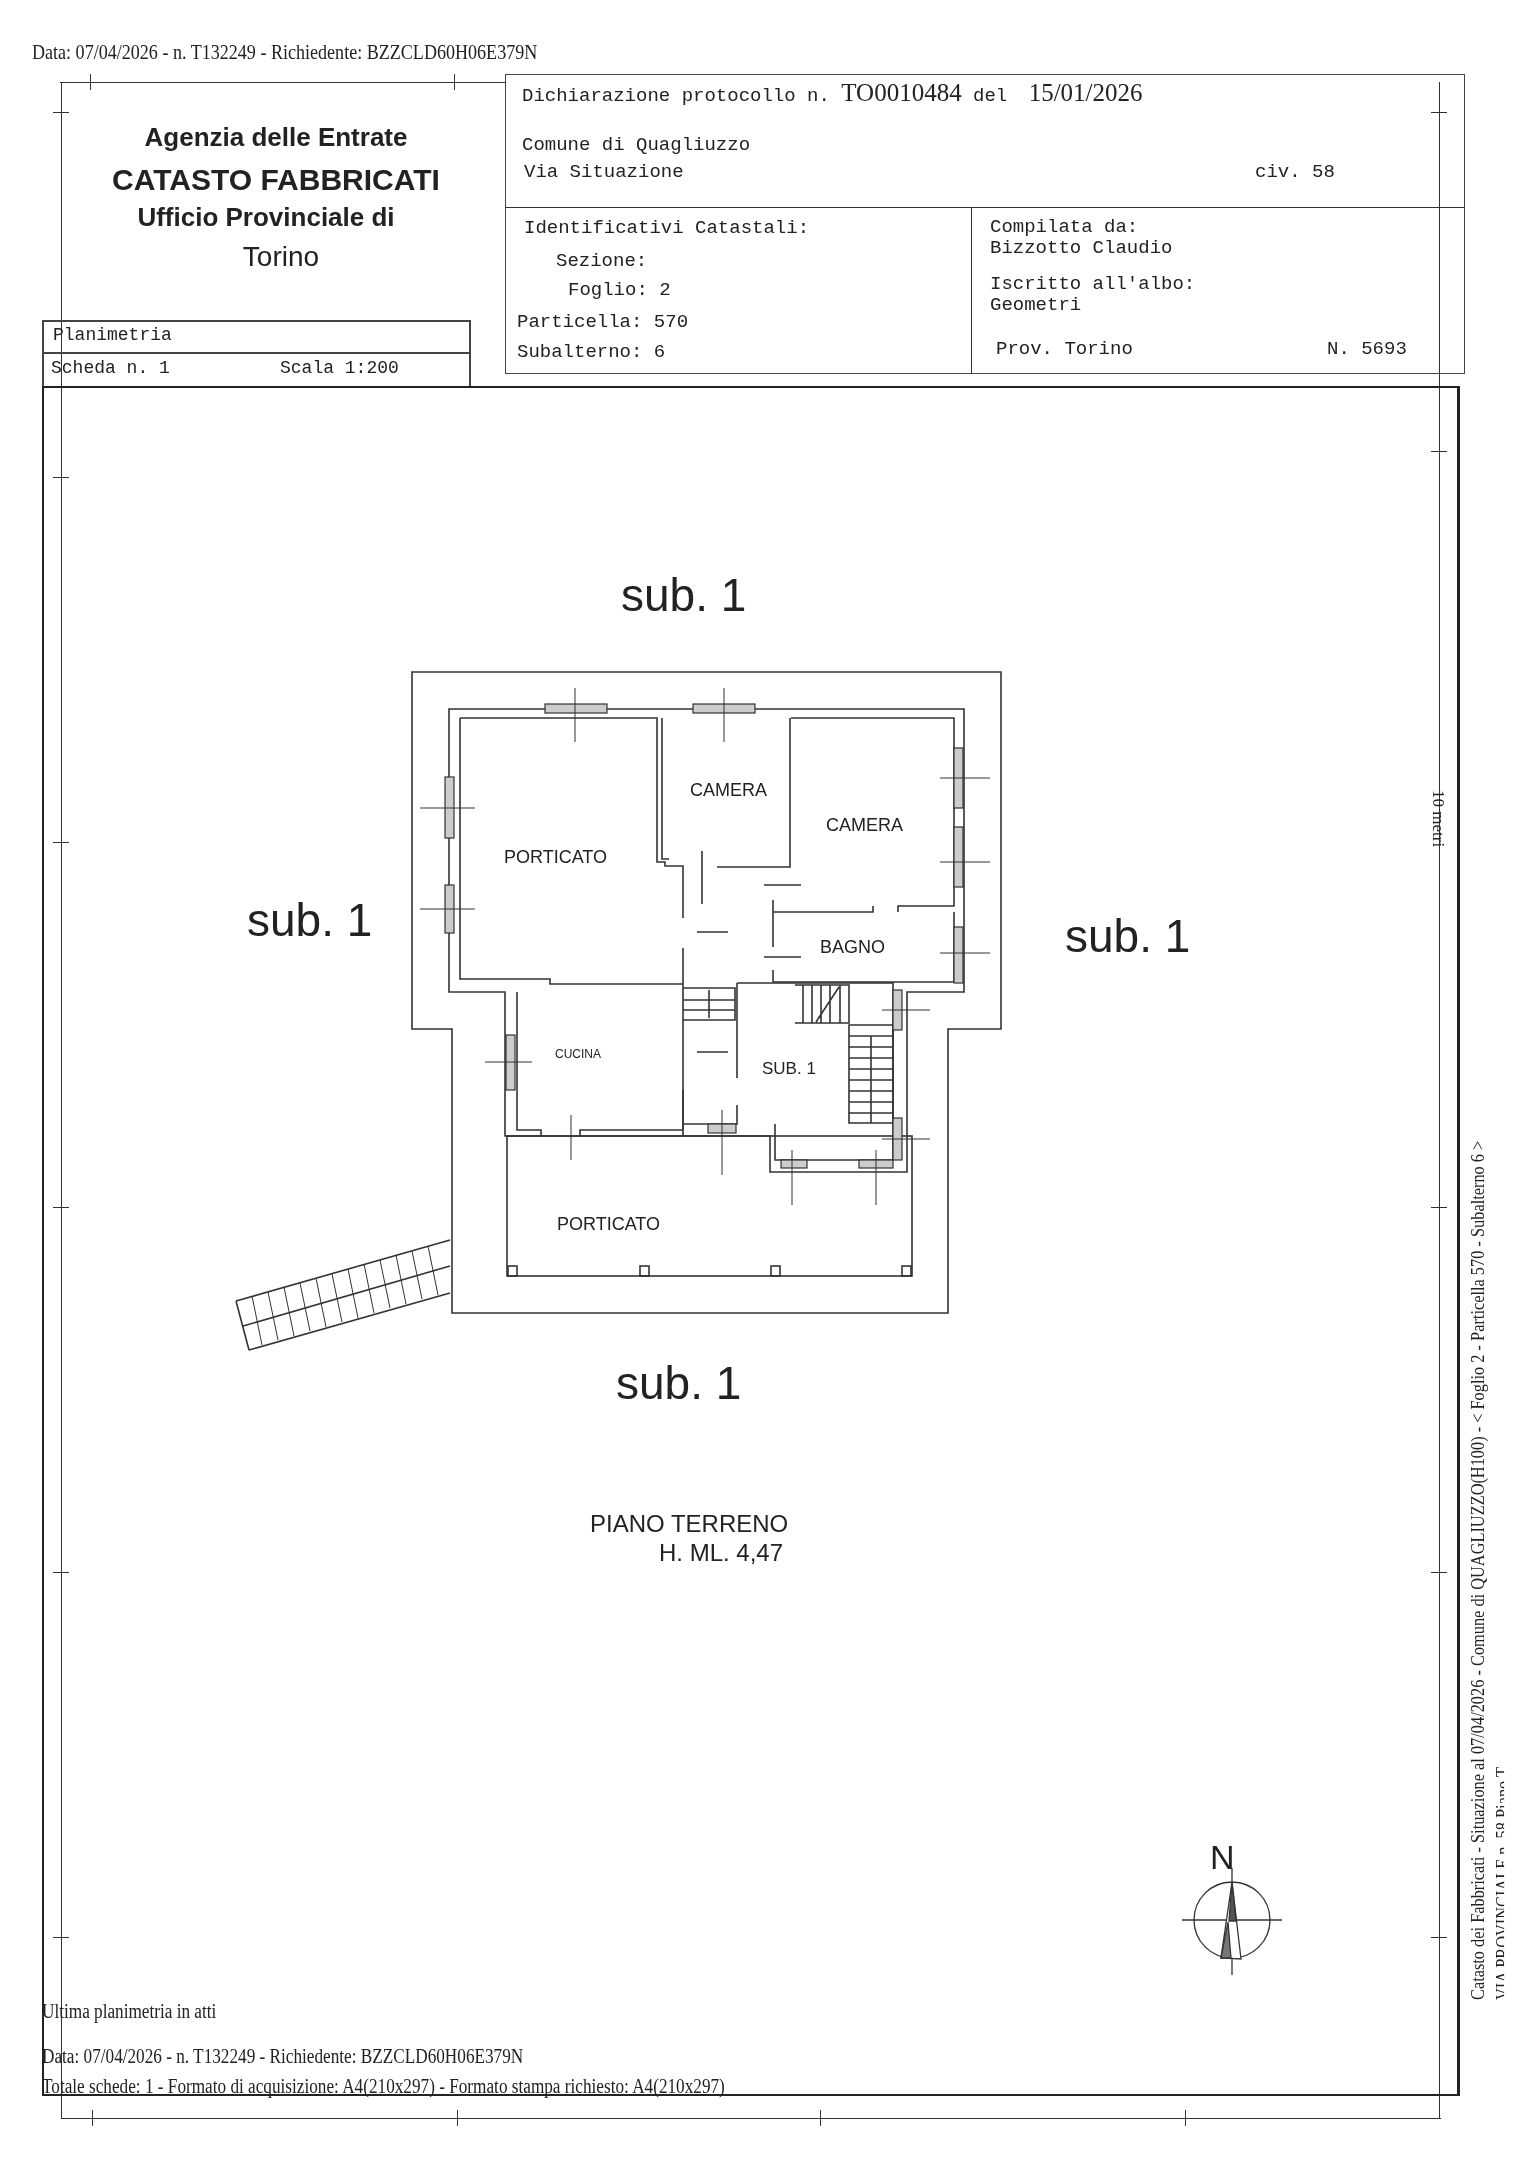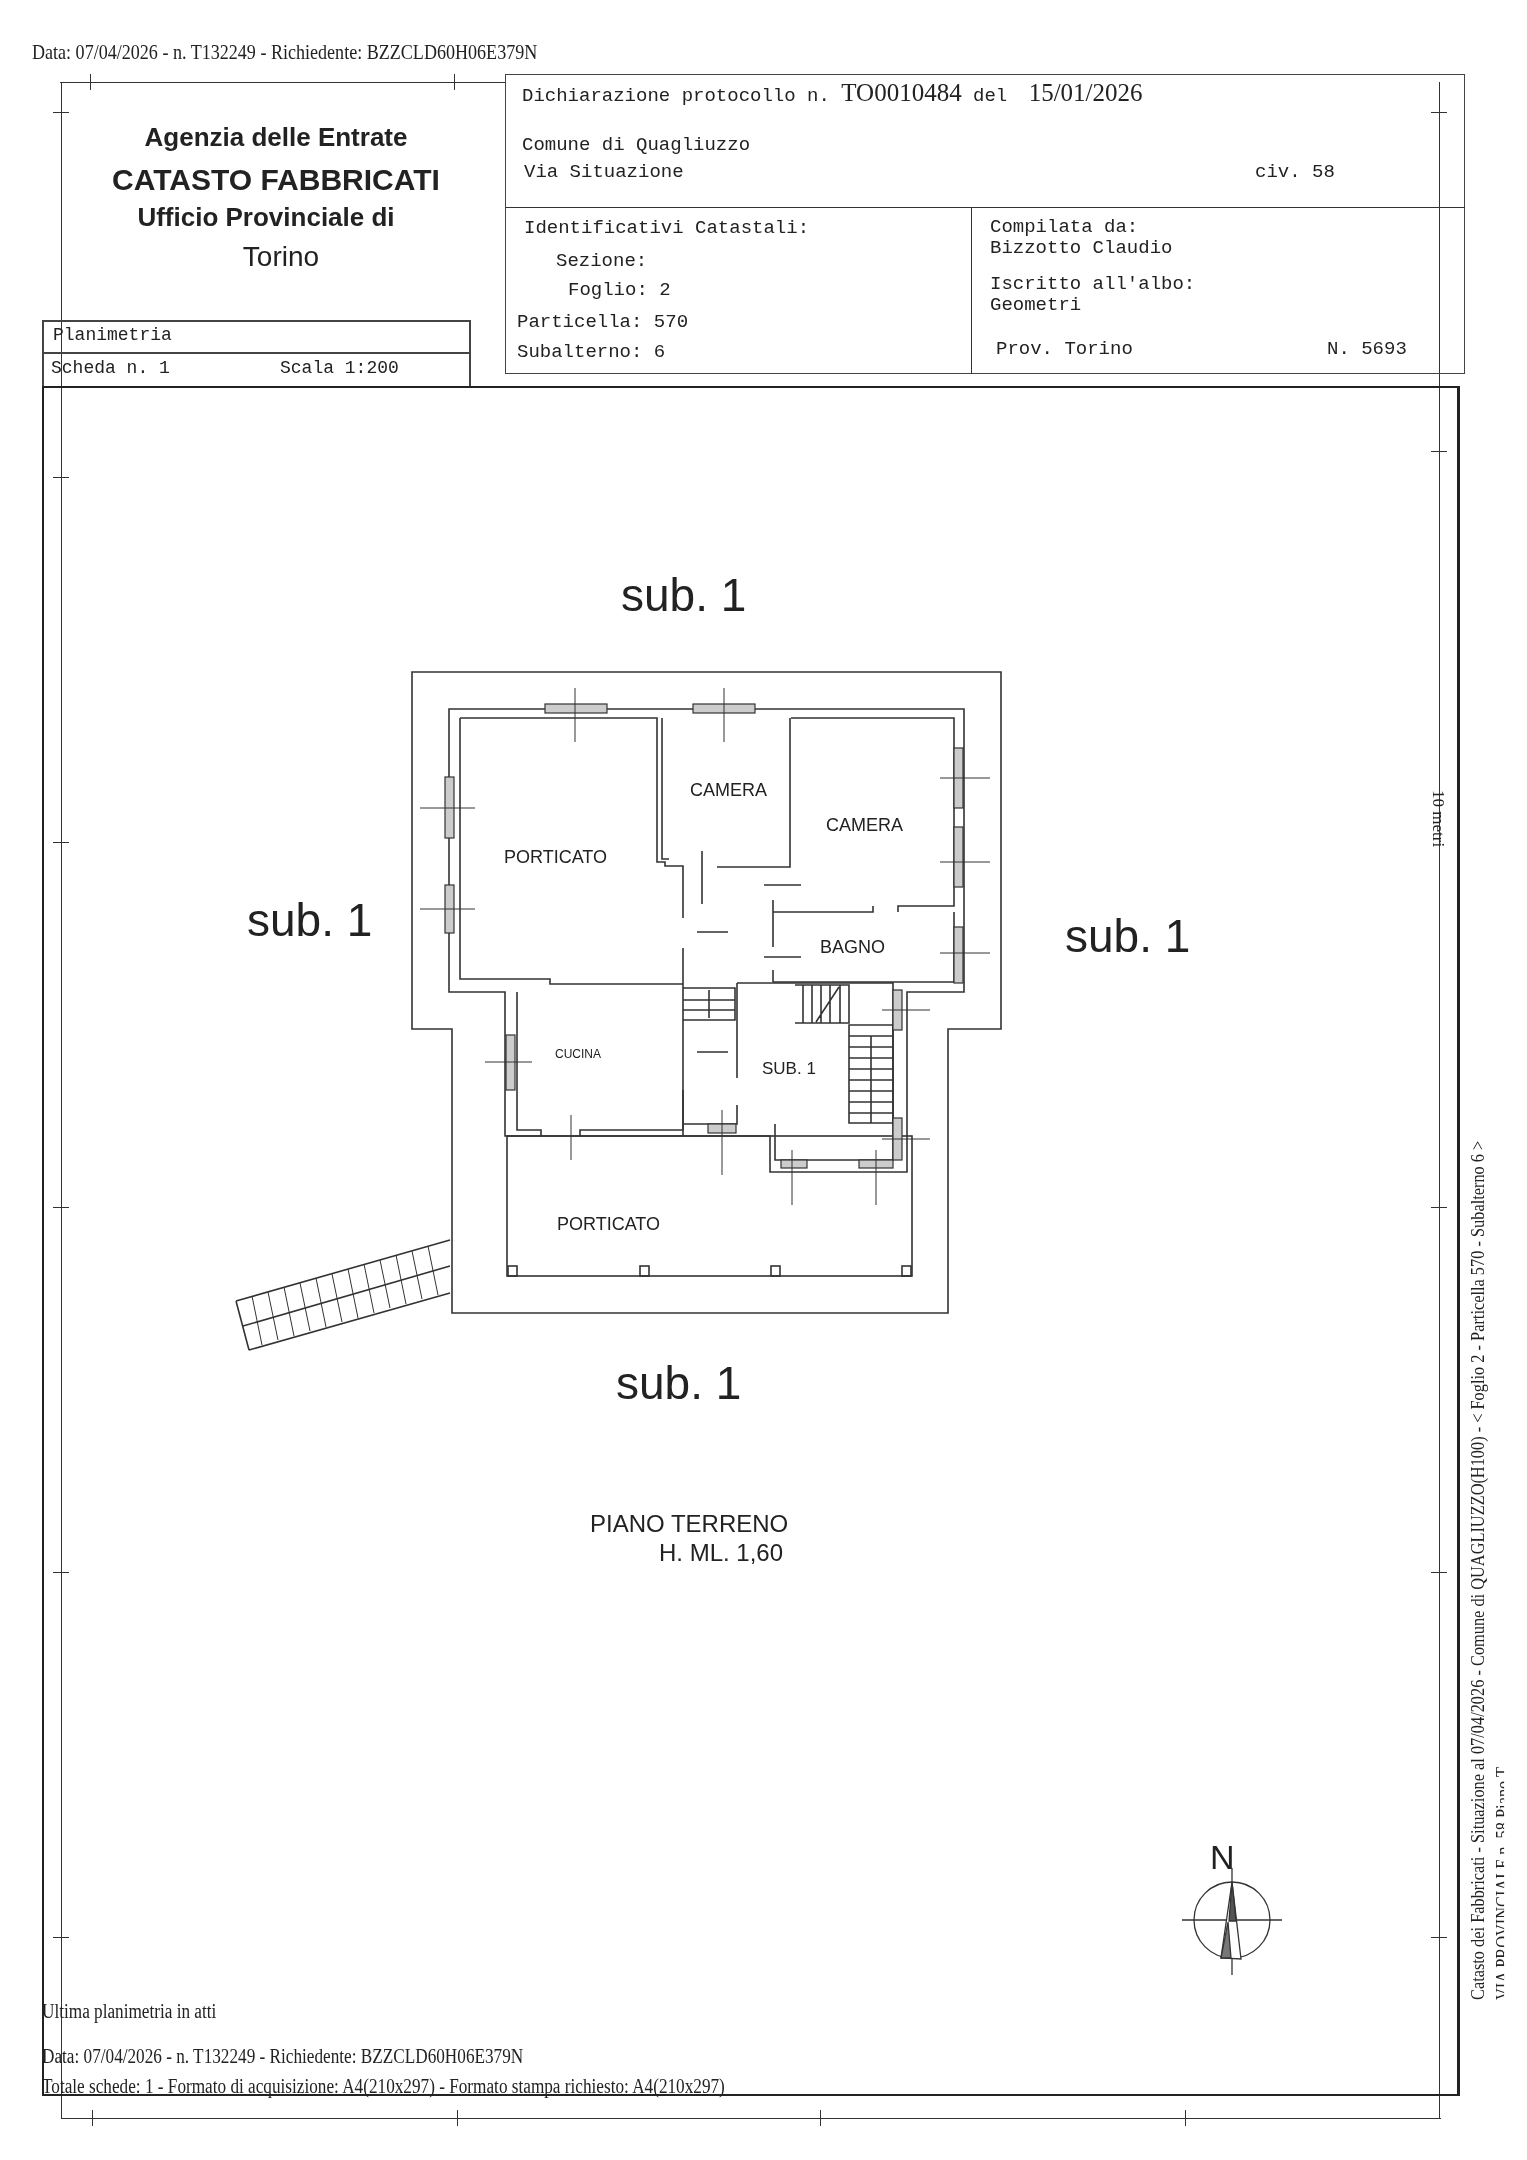--- a/index.html
+++ b/index.html
@@ -159,21 +159,21 @@
 
 <div class="abs sans" style="left:504px; top:847px; font-size:18px;">PORTICATO</div>
 <div class="abs sans" style="left:690px; top:780px; font-size:18px;">CAMERA</div>
 <div class="abs sans" style="left:826px; top:815px; font-size:18px;">CAMERA</div>
 <div class="abs sans" style="left:820px; top:937px; font-size:18px;">BAGNO</div>
 <div class="abs sans" style="left:555px; top:1047px; font-size:12px;">CUCINA</div>
 <div class="abs sans" style="left:762px; top:1059px; font-size:17px;">SUB. 1</div>
 <div class="abs sans" style="left:557px; top:1214px; font-size:18px;">PORTICATO</div>
 
 <div class="abs sans" style="left:590px; top:1510px; font-size:24px;">PIANO TERRENO</div>
-<div class="abs sans" style="left:659px; top:1539px; font-size:24px;">H. ML. 1,60</div>
+<div class="abs sans" style="left:659px; top:1539px; font-size:24px;">H. ML. 4,47</div>
 <div class="abs sans" style="left:1210px; top:1838px; font-size:34px;">N</div>
 
 <div class="abs serif" style="left:1467px; top:2000px; font-size:19px; transform:rotate(-90deg) scaleX(0.86); transform-origin:left top;">Catasto dei Fabbricati - Situazione al 07/04/2026 - Comune di QUAGLIUZZO(H100) - &lt; Foglio 2 - Particella 570 - Subalterno 6 &gt;</div>
 <div class="abs serif" style="left:1492px; top:2000px; font-size:19px; transform:rotate(-90deg) scaleX(0.86); transform-origin:left top; clip-path:inset(0 0 45% 0);">VIA PROVINCIALE n. 58 Piano T</div>
 <div class="abs serif" style="left:1448px; top:790px; font-size:17px; transform:rotate(90deg); transform-origin:left top;">10 metri</div>
 
 <div class="abs serif" style="left:42px; top:2000px; font-size:20px; transform:scaleX(0.86); transform-origin:left top;">Ultima planimetria in atti</div>
 <div class="abs serif" style="left:42px; top:2045px; font-size:20px; transform:scaleX(0.86); transform-origin:left top;">Data: 07/04/2026 - n. T132249 - Richiedente: BZZCLD60H06E379N</div>
 <div class="abs serif" style="left:42px; top:2075px; font-size:20px; transform:scaleX(0.86); transform-origin:left top;">Totale schede: 1 - Formato di acquisizione: A4(210x297)  - Formato stampa richiesto: A4(210x297)</div>
 

